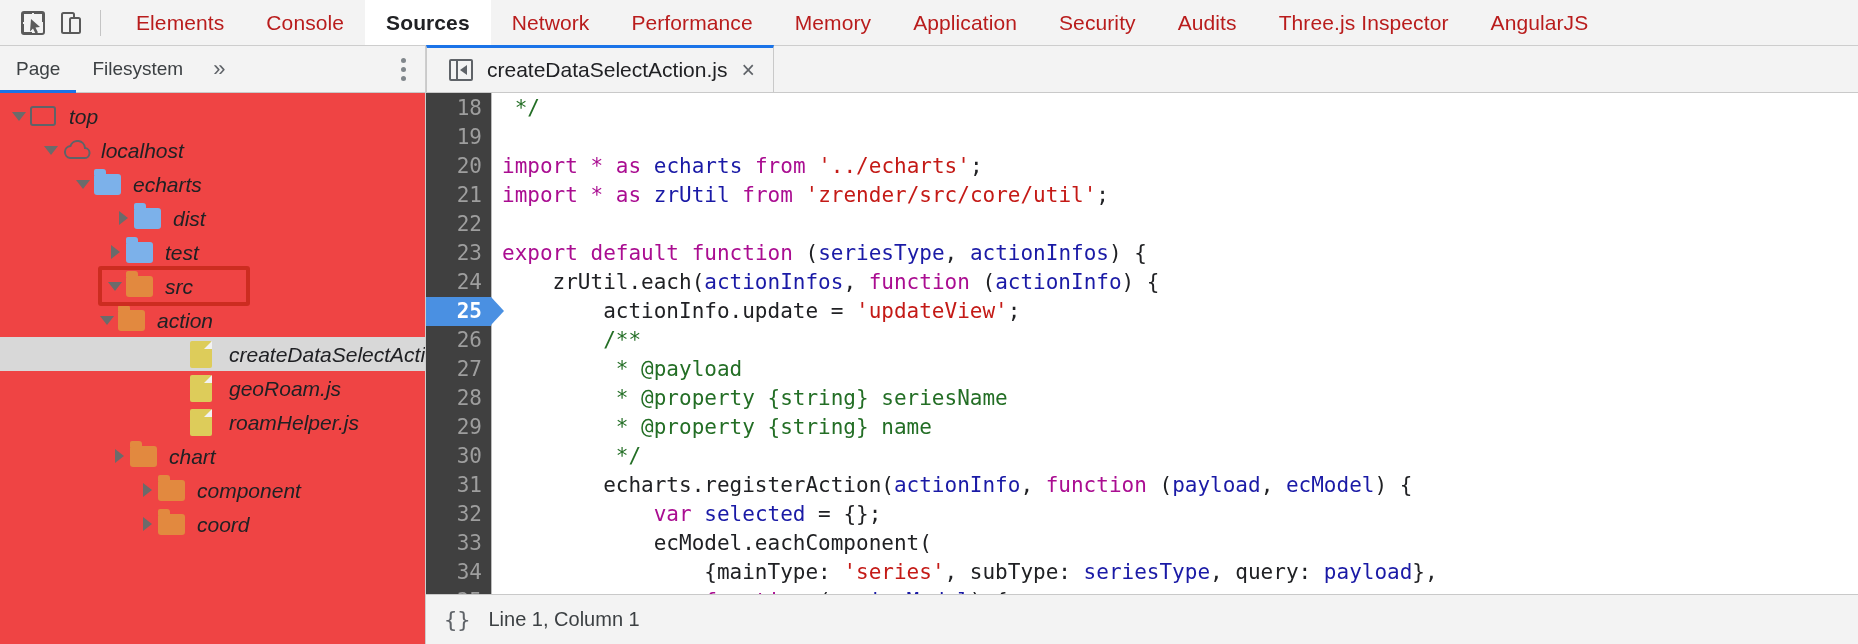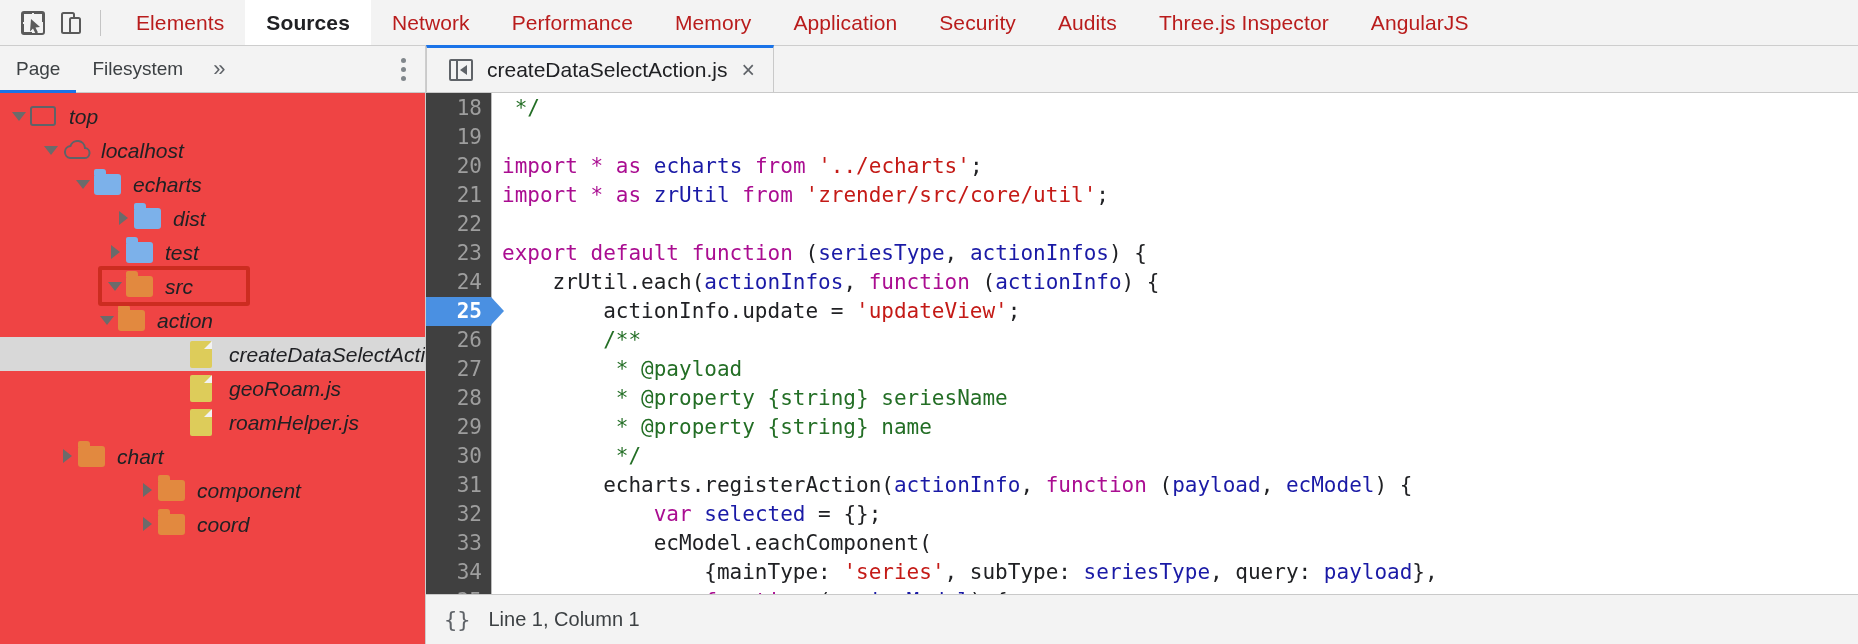--- a/index.html
+++ b/index.html
@@ -362,20 +362,21 @@
     </div>
     <div class="tb-icon">
       <svg width="26" height="26" viewBox="0 0 26 26" aria-hidden="true">
         <rect x="4" y="3" width="12" height="20" rx="1.5" stroke="#5a5a5a" stroke-width="2" fill="none"></rect>
         <rect x="12" y="8" width="10" height="15" rx="1.5" stroke="#5a5a5a" stroke-width="2" fill="#f3f3f3"></rect>
       </svg>
     </div>
     <div class="tb-sep"></div>
     <div class="panel-tabs">
       <div class="panel-tab">Elements</div>
+      <div class="panel-tab">Console</div>
       <div class="panel-tab active">Sources</div>
       <div class="panel-tab">Network</div>
       <div class="panel-tab">Performance</div>
       <div class="panel-tab">Memory</div>
       <div class="panel-tab">Application</div>
       <div class="panel-tab">Security</div>
       <div class="panel-tab">Audits</div>
       <div class="panel-tab">Three.js Inspector</div>
       <div class="panel-tab">AngularJS</div>
     </div>
@@ -479,21 +480,21 @@
             </span>
             <span class="t-label italic">geoRoam.js</span>
           </div>
           <div class="tree-row" style="padding-left: 168px;">
             <span class="tw empty"></span>
             <span class="t-icon">
               <span class="doc"></span>
             </span>
             <span class="t-label italic">roamHelper.js</span>
           </div>
-          <div class="tree-row" style="padding-left: 56px; align-items: center;">
+          <div class="tree-row" style="padding-left: 108px; align-items: center;">
             <span class="tw">
               <span class="caret-right"></span>
             </span>
             <span class="t-icon">
               <span class="folder orange"></span>
             </span>
             <span class="t-label italic">chart</span>
           </div>
           <div class="tree-row" style="padding-left: 136px;">
             <span class="tw">

